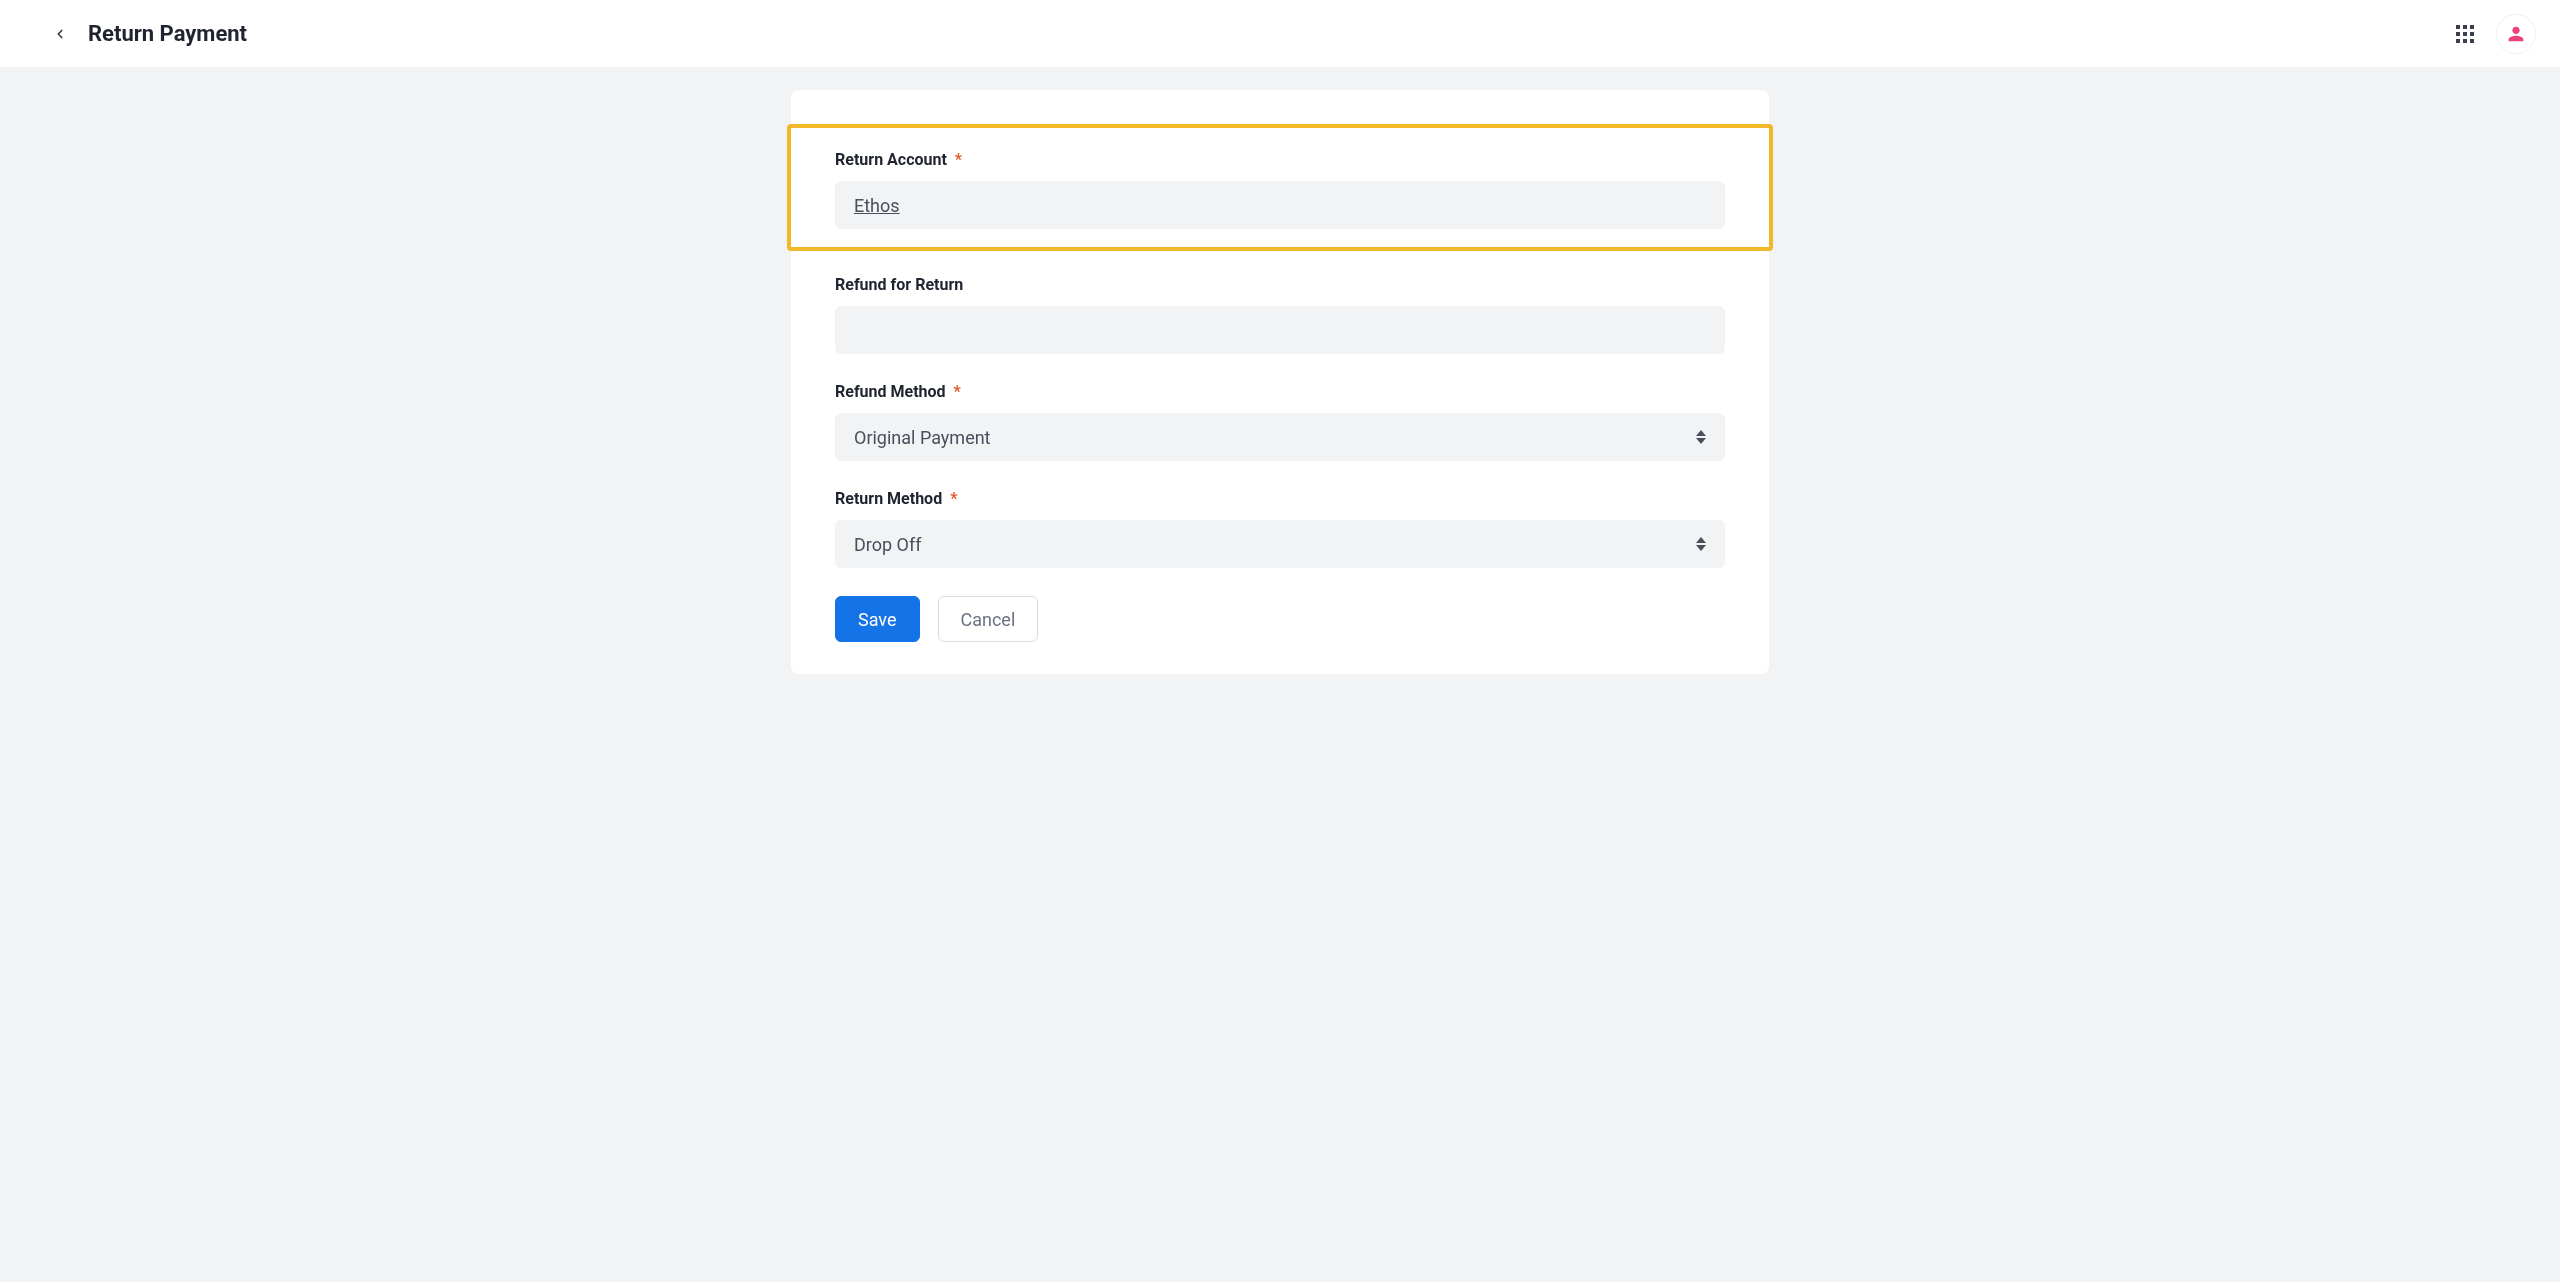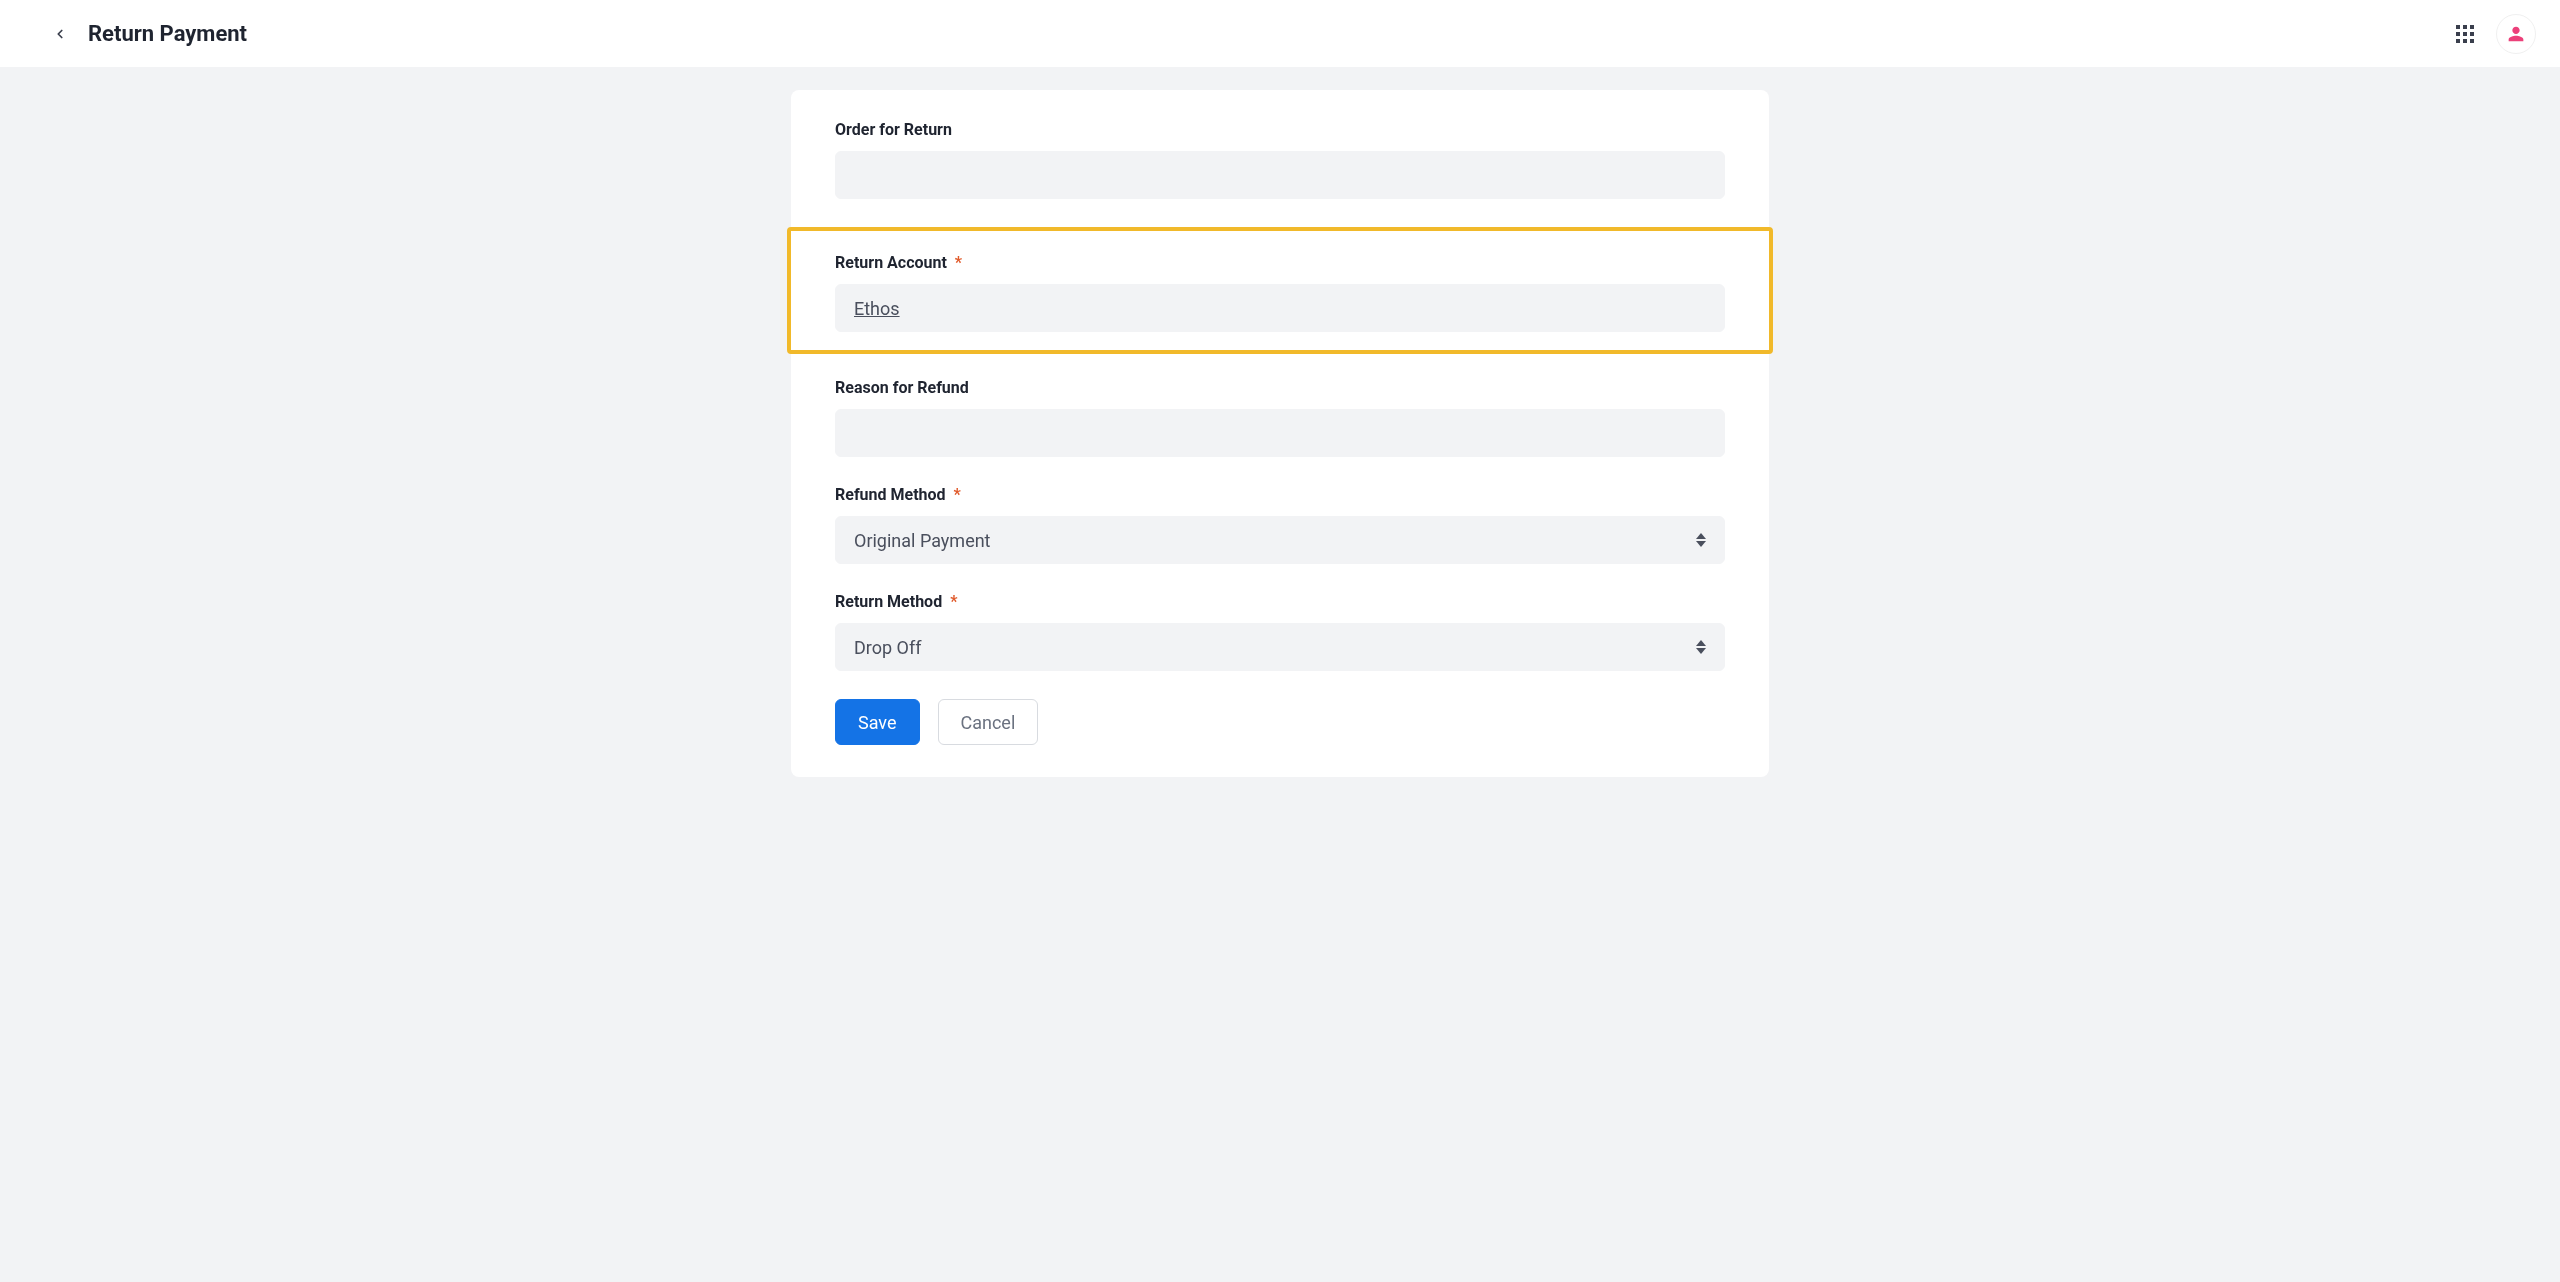--- a/index.html
+++ b/index.html
@@ -198,44 +198,36 @@
       <svg viewBox="0 0 24 24" fill="currentColor">
           <path d="M12 12c2.7 0 4.9-2.2 4.9-4.9S14.7 2.2 12 2.2 7.1 4.4 7.1 7.1 9.3 12 12 12zm0 2.2c-3.3 0-9.8 1.6-9.8 4.9v2.7h19.6v-2.7c0-3.3-6.5-4.9-9.8-4.9z"></path>
         </svg>
     </div>
   </div>
 </div>
 
 <div class="content-wrap">
   <div class="card">
 
-    <div class="field-block">
-      <label class="field-label">
-        <span>Order for Return</span>
-      </label>
-      <div class="text-input">
-        <input type="text" value="" style="">
-      </div>
-    </div>
 
     <div class="highlight-wrap">
       <div class="field-block">
         <label class="field-label">
           <span>Return Account</span>
           <span class="required-mark">*</span>
         </label>
         <div class="text-input">
           <input type="text" value="Ethos" style="">
         </div>
       </div>
     </div>
 
     <div class="field-block">
       <label class="field-label">
-        <span>Reason for Refund</span>
+        <span>Refund for Return</span>
       </label>
       <div class="text-input">
         <input type="text" value="" style="">
       </div>
     </div>
 
     <div class="field-block">
       <label class="field-label">
         <span>Refund Method</span>
         <span class="required-mark">*</span>

